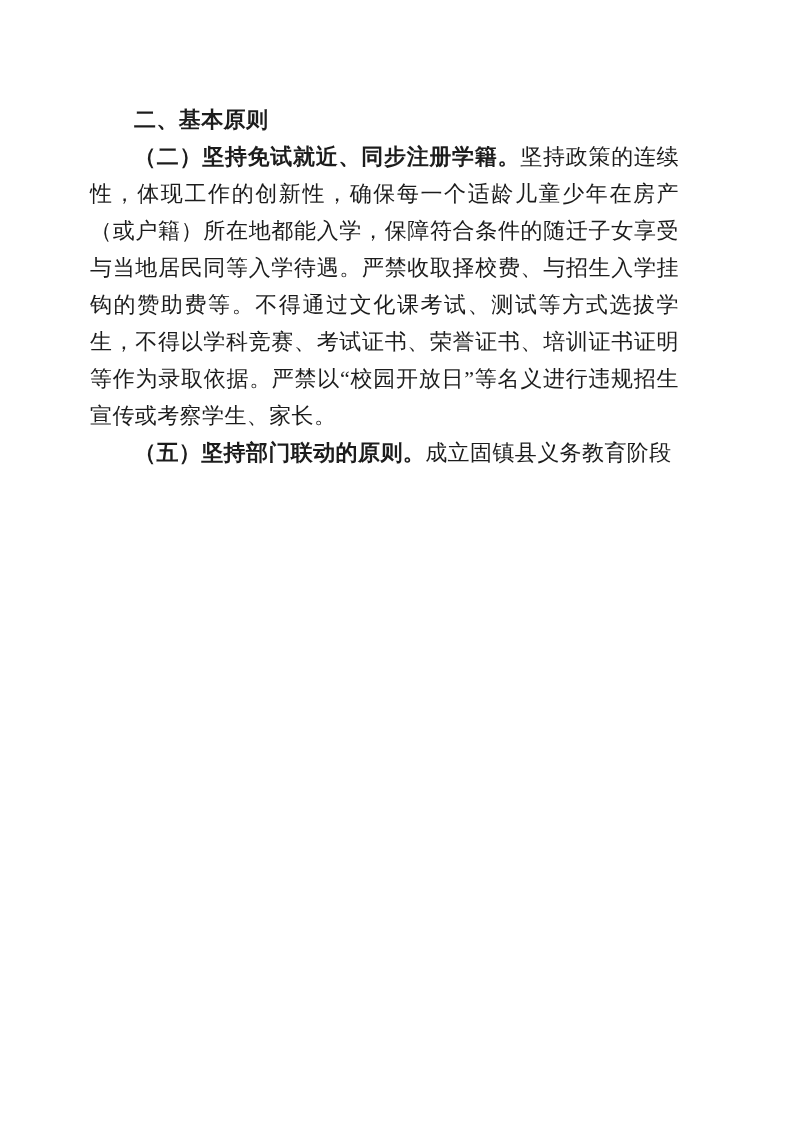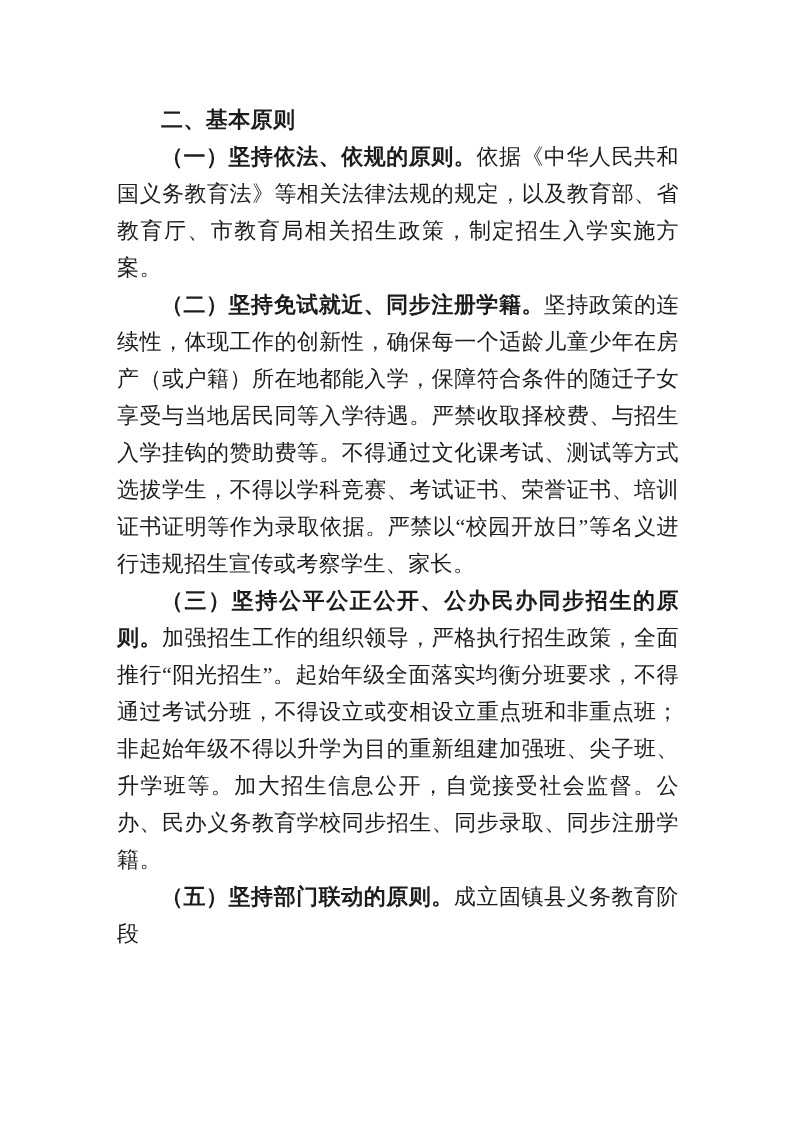--- a/index.html
+++ b/index.html
@@ -6,21 +6,21 @@
     margin: 0;
     padding: 0;
     background: #ffffff;
   }
   .page {
     position: relative;
     width: 793px;
     height: 1122px;
     background: #ffffff;
     box-sizing: border-box;
-    padding: 101px 114px 0 117px;
+    padding: 101px 114px 0 90px;
     overflow: hidden;
     font-family: "Liberation Serif", "DejaVu Serif", serif;
     color: #1c1c1c;
     font-size: 22px;
     line-height: 37px;
     letter-spacing: 0.4px;
     text-align: justify;
   }
   .heading {
     margin: 0;
@@ -37,22 +37,20 @@
     font-weight: 700;
   }
 </style>
 </head>
 <body>
 
 <div class="page">
 
   <h2 class="heading">二、基本原则</h2>
 
-  <p class="para"><span class="lead">（一）坚持依法、依规的原则。</span><span>依据《中华人民共和国义务教育法》等相关法律法规的规定，以及教育部、省教育厅、市教育局相关招生政策，制定招生入学实施方案。</span></p>
 
   <p class="para"><span class="lead">（二）坚持免试就近、同步注册学籍。</span><span>坚持政策的连续性，体现工作的创新性，确保每一个适龄儿童少年在房产（或户籍）所在地都能入学，保障符合条件的随迁子女享受与当地居民同等入学待遇。严禁收取择校费、与招生入学挂钩的赞助费等。不得通过文化课考试、测试等方式选拔学生，不得以学科竞赛、考试证书、荣誉证书、培训证书证明等作为录取依据。严禁以“校园开放日”等名义进行违规招生宣传或考察学生、家长。</span></p>
 
-  <p class="para"><span class="lead">（三）坚持公平公正公开、公办民办同步招生的原则。</span><span>加强招生工作的组织领导，严格执行招生政策，全面推行“阳光招生”。起始年级全面落实均衡分班要求，不得通过考试分班，不得设立或变相设立重点班和非重点班；非起始年级不得以升学为目的重新组建加强班、尖子班、升学班等。加大招生信息公开，自觉接受社会监督。公办、民办义务教育学校同步招生、同步录取、同步注册学籍。</span></p>
 
 
   <p class="para"><span class="lead">（五）坚持部门联动的原则。</span><span>成立固镇县义务教育阶段</span></p>
 
 </div>
 
 </body></html>

